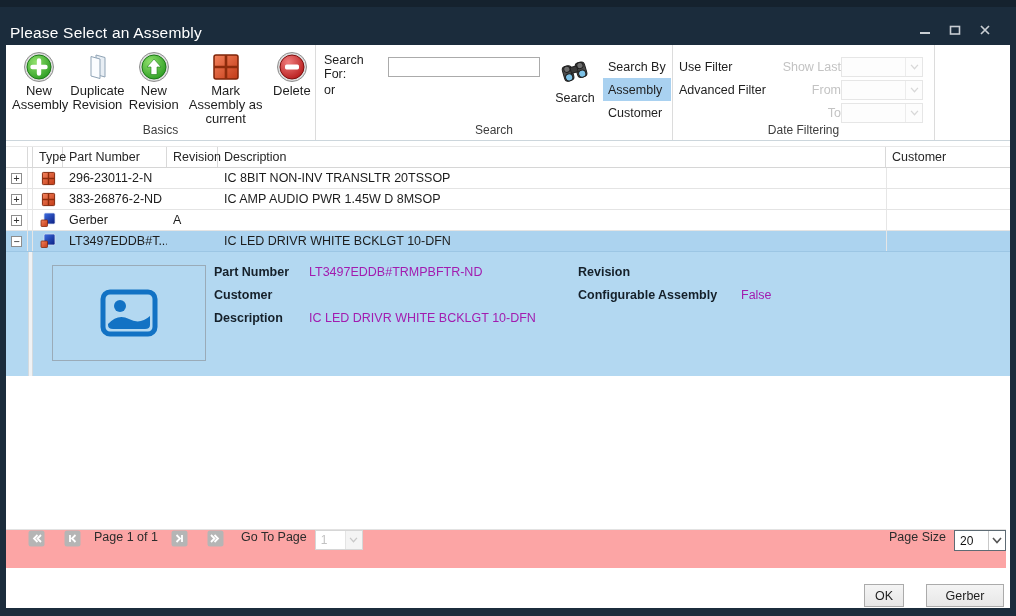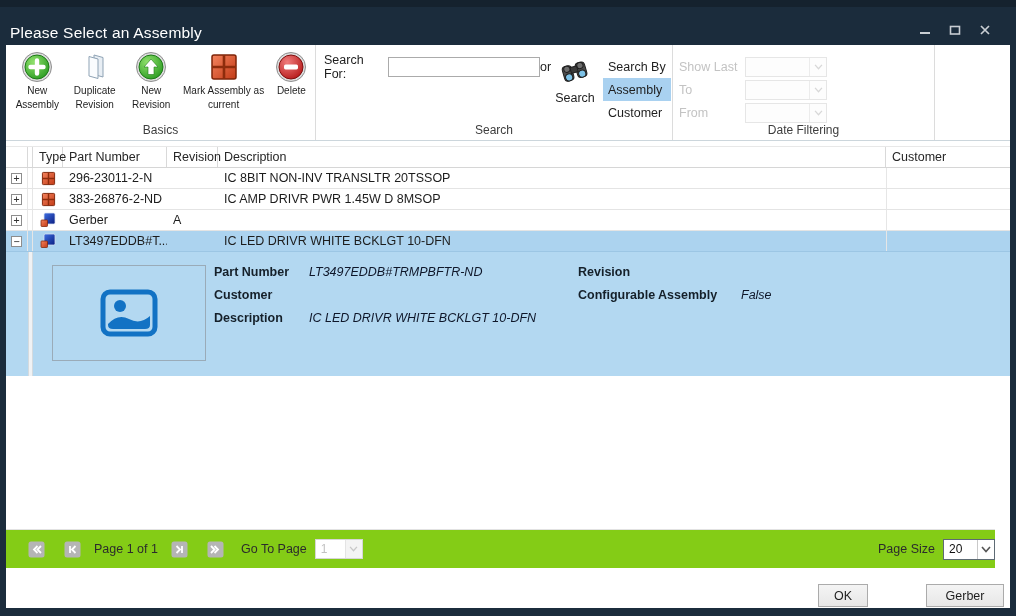--- a/index.html
+++ b/index.html
@@ -11,42 +11,42 @@
   .win-controls { position: absolute; right: 24px; top: 23px; display: flex; gap: 16px; align-items: center; }
   .win-btn { width: 14px; height: 14px; display: flex; align-items: center; justify-content: center; cursor: default; }
 
   .content { position: absolute; top: 45px; left: 6px; right: 6px; bottom: 8px; background: #ffffff; }
 
   
   .ribbon { position: absolute; top: 0; left: 0; right: 0; height: 96px; background: #fff; border-bottom: 1px solid #ccd6dc; display: flex; }
   .group { position: relative; height: 100%; border-right: 1px solid #dcdcdc; flex: none; }
   .group-label { position: absolute; bottom: 3px; left: 0; right: 0; text-align: center; font-size: 12px; color: #3d3d3d; }
   .g-basics { width: 310px; display: flex; align-items: flex-start; padding: 4px 2px 16px 4px; }
-  .rb-btn { display: flex; flex-direction: column; align-items: center; text-align: center; font-size: 10px; line-height: 14px; color: #1e1e1e; padding: 1px 2px; cursor: default; }
+  .rb-btn { display: flex; flex-direction: column; text-align: center; font-size: 13px; line-height: 14px; color: #1e1e1e; padding: 1px 2px; cursor: default; }
   .rb-btn .ric { height: 34px; display: flex; align-items: center; justify-content: center; }
   .w56{width:58px} .w54{width:56px} .w62{width:64px} .w96{width:98px} .w44{width:46px}
 
   .g-search { width: 357px; padding: 10px 0 16px 8px; display: flex; }
-  .sf-col { width: 225px; display: flex; flex-direction: row; font-size: 12.5px; color: #1e1e1e; }
+  .sf-col { width: 225px; display: flex; flex-direction: column; font-size: 12.5px; color: #1e1e1e; }
   .sf-row { height: 23px; display: flex; align-items: center; }
   .sf-label { width: 64px; }
   .sf-input { width: 152px; height: 20px; border: 1px solid #ababab; background: #fff; font-size: 12px; padding: 0 4px; font-family: "Liberation Sans", sans-serif; }
   .search-btn { width: 52px; display: flex; flex-direction: column; align-items: center; font-size: 12.5px; color: #1e1e1e; padding-top: 0; cursor: default; }
   .search-btn .ric { height: 36px; display: flex; align-items: center; }
   .sb-col { margin-left: 2px; font-size: 12.5px; color: #1e1e1e; display: flex; flex-direction: column; }
   .sb-item { height: 23px; display: flex; align-items: center; padding: 0 5px; }
   .sb-selected { background: #a9d1f0; }
 
   .g-datefilter { width: 262px; padding: 10px 0 16px 6px; font-size: 12.5px; }
   .df-grid { display: flex; }
   .df-col1 { width: 96px; color: #1e1e1e; }
   .df-col1 div { height: 23px; display: flex; align-items: center; }
   .df-col2 { width: 156px; }
   .df-row { height: 23px; display: flex; align-items: center; margin-bottom: 0; }
-  .df-label { width: 66px; color: #c3c3c3; }
+  .df-label { width: 66px; color: #c3c3c3; text-align: right; }
   .combo { display: flex; align-items: stretch; height: 20px; background: #fff; }
   .combo .val { flex: 1; display: flex; align-items: center; padding-left: 5px; font-size: 12px; }
   .combo .dd { width: 17px; display: flex; align-items: center; justify-content: center; }
   .combo-disabled { width: 82px; border: 1px solid #e6e6e6; background: #fdfdfd; }
   .combo-disabled .val { color: #c0c0c0; }
   .combo-disabled .dd { border-left: 1px solid #ececec; }
   .g-fill { flex: 1; border-right: none; }
 
   
   .grid-header { position: absolute; top: 101px; left: 0; right: 0; height: 22px; display: flex; align-items: center; font-size: 12.5px; color: #262626; background: #fff; border-top: 1px solid #e8e8e8; border-bottom: 1px solid #d6d6d6; }
@@ -63,38 +63,38 @@
   .row-selected, .row-selected .c-cust { background: #acd3ef; }
   .expand-box { width: 11px; height: 11px; border: 1px solid #8d8d8d; background: #fff; font-size: 10px; line-height: 9px; text-align: center; color: #333; font-family: "DejaVu Sans Mono", monospace; }
 
   
   .detail { position: absolute; top: 207px; left: 0; right: 0; height: 124px; background: #b3d8f1; }
   .detail-stripe { position: absolute; left: 22px; top: 0; bottom: 0; width: 5px; background: #f0f2f4; border-left: 1px solid #d4dade; border-right: 1px solid #d4dade; }
   .img-ph { position: absolute; left: 46px; top: 13px; width: 154px; height: 96px; border: 1px solid #9aabb8; display: flex; align-items: center; justify-content: center; }
   .fields-left { position: absolute; left: 208px; top: 9px; display: grid; grid-template-columns: 95px auto; font-size: 12.5px; line-height: 23px; color: #15202a; }
   .fields-right { position: absolute; left: 572px; top: 9px; display: grid; grid-template-columns: 163px auto; font-size: 12.5px; line-height: 23px; color: #15202a; }
   .flabel { font-weight: bold; }
-  .fval { color: #0f172a; font-style: italic; }
+  .fval { color: #a21caf; }
 
   
-  .pager { position: absolute; left: 0; right: 15px; top: 484px; height: 39px; border-top: 1px solid #e2e2e2; background: #84cc16; display: flex; align-items: center; font-size: 12.5px; color: #2c2c2c; }
+  .pager { position: absolute; left: 0; right: 4px; top: 484px; height: 39px; border-top: 1px solid #e2e2e2; background: #fca5a5; display: flex; font-size: 12.5px; color: #2c2c2c; }
   .pg-btn { width: 17px; height: 17px; flex: none; cursor: default; }
   .pg-text { margin-left: 13px; }
   .goto-label { margin-left: 17px; }
   .combo-goto { width: 48px; margin-left: 8px; border: 1px solid #d6d6d6; }
   .combo-goto .val { color: #c2c2c2; }
   .combo-goto .dd { border-left: 1px solid #e4e4e4; background: #f4f4f4; }
   .ps-label { margin-left: auto; }
   .combo-pagesize { width: 52px; height: 21px; margin-left: 8px; border: 1px solid #5e6b74; }
   .combo-pagesize .val { color: #111; }
   .combo-pagesize .dd { border-left: 1px solid #c9c9c9; }
 
   
   .dlg-btn { position: absolute; top: 539px; height: 23px; background: linear-gradient(#f4f4f4, #e7e7e7); border: 1px solid #ababab; font-size: 12.5px; color: #1e1e1e; display: flex; align-items: center; justify-content: center; cursor: default; }
-  .btn-ok { left: 812px; width: 50px; }
+  .btn-ok { left: 858px; width: 40px; }
   .btn-cancel { left: 920px; width: 78px; }
 </style>
 </head>
 <body>
 
 <div class="window">
 
   <div class="titlebar">
     <div class="titlebar-topedge"></div>
     <div class="title">Please Select an Assembly</div>
@@ -226,54 +226,58 @@
         <div class="sb-col">
           <div class="sb-item">Search By</div>
           <div class="sb-item sb-selected">Assembly</div>
           <div class="sb-item">Customer</div>
         </div>
         <div class="group-label">Search</div>
       </div>
 
       <div class="group g-datefilter">
         <div class="df-grid">
+          <div class="df-col1">
+            <div>Use Filter</div>
+            <div>Advanced Filter</div>
+          </div>
           <div class="df-col2">
             <div class="df-row">
               <span class="df-label">Show Last</span>
+              <div class="combo combo-disabled">
+                <span class="val"></span>
+                <span class="dd">
+                    <svg width="9" height="6" viewBox="0 0 10 7">
+                      <path d="M1 1 L5 5.5 L9 1" fill="none" stroke="#d8d8d8" stroke-width="1.5"></path>
+                    </svg>
+                  </span>
+              </div>
+            </div>
+            <div class="df-row">
+              <span class="df-label">From</span>
               <div class="combo combo-disabled">
                 <span class="val"></span>
                 <span class="dd">
                     <svg width="9" height="6" viewBox="0 0 10 7">
                       <path d="M1 1 L5 5.5 L9 1" fill="none" stroke="#d8d8d8" stroke-width="1.5"></path>
                     </svg>
                   </span>
               </div>
             </div>
             <div class="df-row">
               <span class="df-label">To</span>
               <div class="combo combo-disabled">
                 <span class="val"></span>
                 <span class="dd">
                     <svg width="9" height="6" viewBox="0 0 10 7">
                       <path d="M1 1 L5 5.5 L9 1" fill="none" stroke="#d8d8d8" stroke-width="1.5"></path>
                     </svg>
                   </span>
               </div>
             </div>
-            <div class="df-row">
-              <span class="df-label">From</span>
-              <div class="combo combo-disabled">
-                <span class="val"></span>
-                <span class="dd">
-                    <svg width="9" height="6" viewBox="0 0 10 7">
-                      <path d="M1 1 L5 5.5 L9 1" fill="none" stroke="#d8d8d8" stroke-width="1.5"></path>
-                    </svg>
-                  </span>
-              </div>
-            </div>
           </div>
         </div>
         <div class="group-label">Date Filtering</div>
       </div>
 
       <div class="group g-fill"></div>
     </div>
 
     <div class="grid-header">
       <div class="h-cell" style="width:22px"></div>
@@ -308,21 +312,21 @@
         </div>
       <div class="c c-thin"></div>
       <div class="c c-type">
         <svg width="15" height="15" viewBox="0 0 32 32">
           <rect x="3" y="3" width="26" height="26" rx="2" fill="url(#qred1)" stroke="#7e2408" stroke-width="2"></rect>
           <path d="M16 3 V29 M3 16 H29" stroke="#8e2c0c" stroke-width="3"></path>
         </svg>
       </div>
       <div class="c c-part">383-26876-2-ND</div>
       <div class="c c-rev"></div>
-      <div class="c c-desc">IC AMP DRIVR PWR 1.45W D 8MSOP</div>
+      <div class="c c-desc">IC AMP AUDIO PWR 1.45W D 8MSOP</div>
       <div class="c c-cust"></div>
     </div>
 
     <div class="grid-row" style="top:165px">
       <div class="c c-expand">
           <span class="expand-box">+</span>
         </div>
       <div class="c c-thin"></div>
       <div class="c c-type">
         <svg width="16" height="16" viewBox="0 0 32 32">

